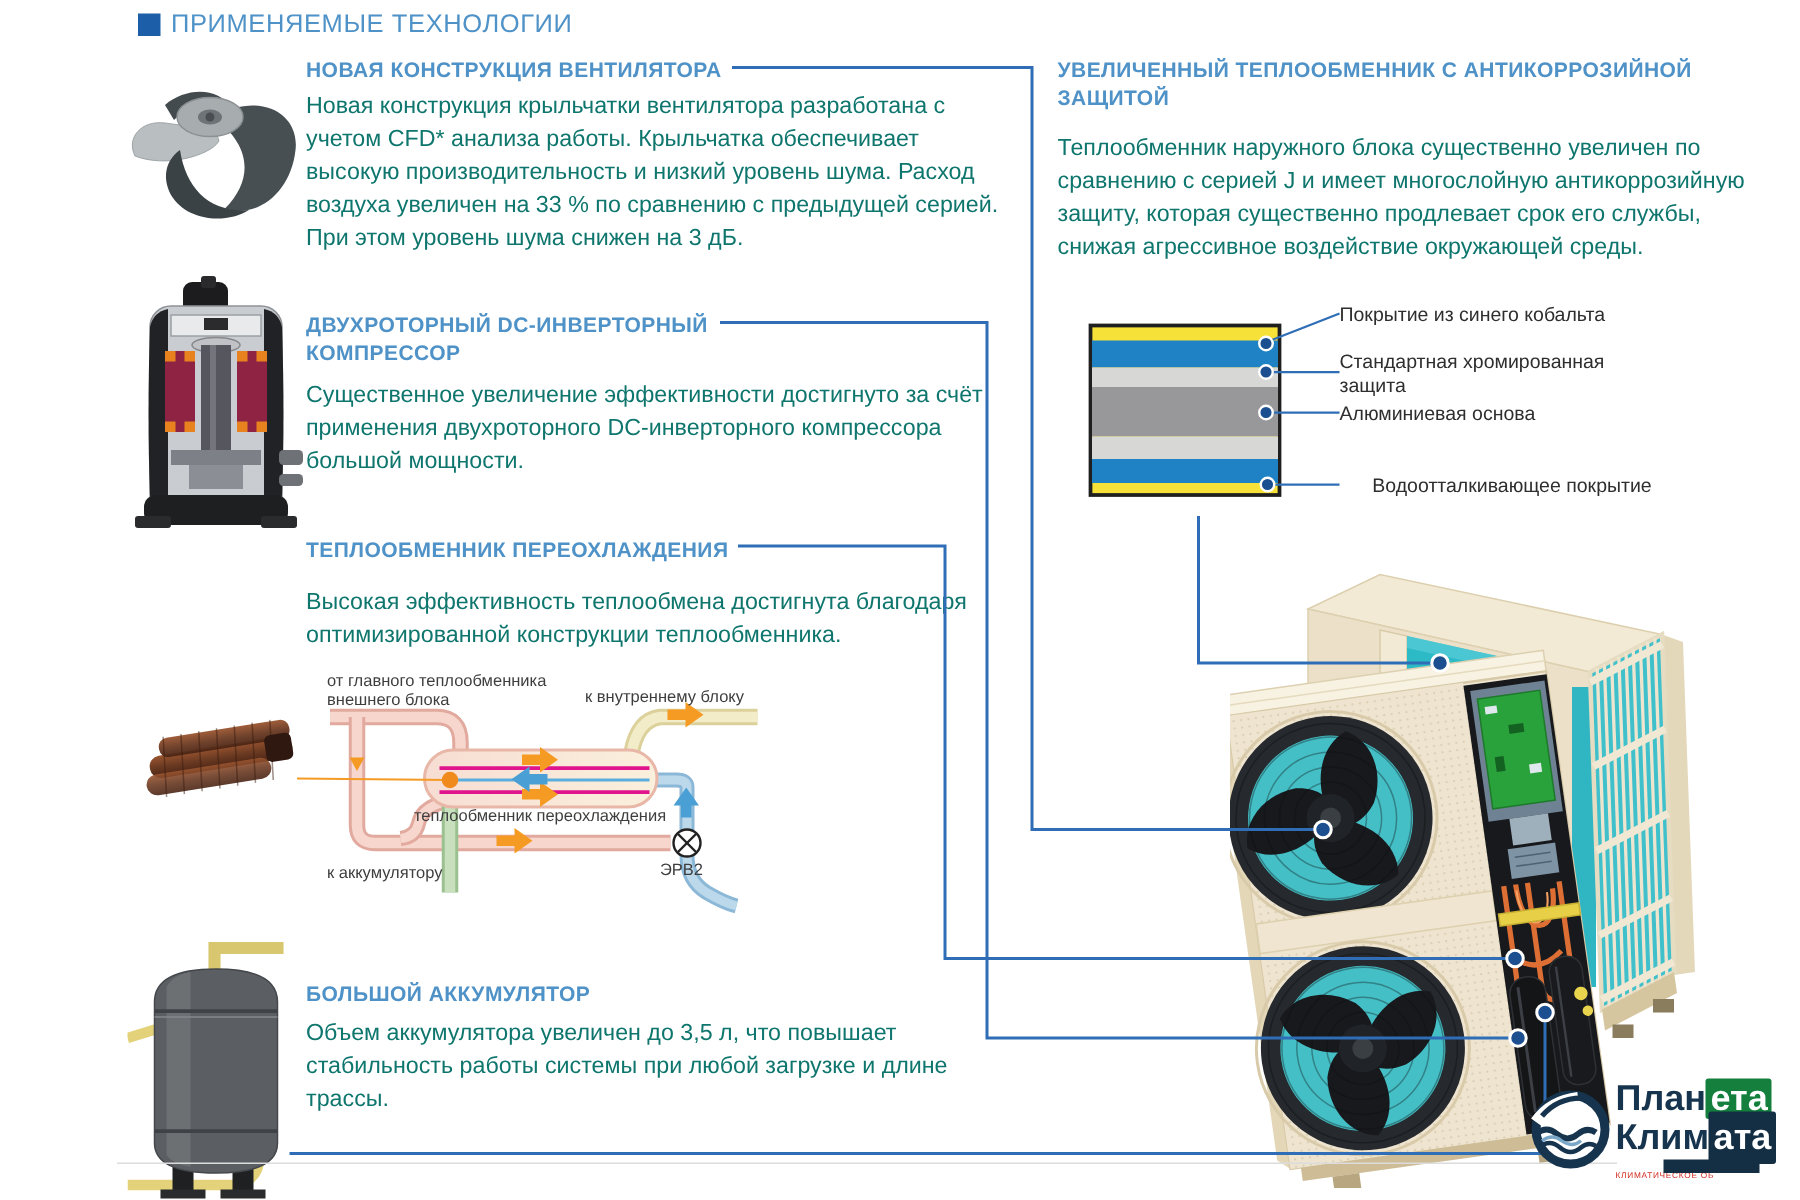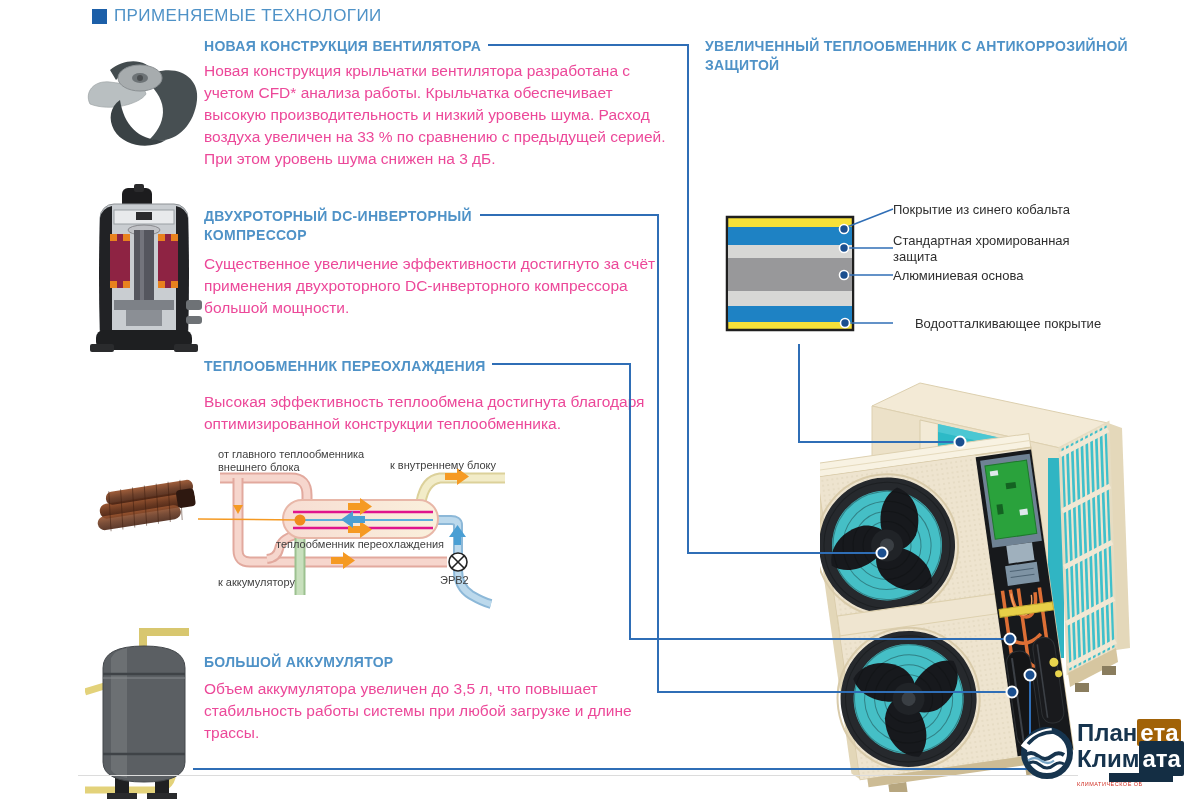--- a/index.html
+++ b/index.html
@@ -4,27 +4,27 @@
 <style>
   html,body{margin:0;padding:0;background:#fff;}
   .page{position:relative;width:1200px;height:800px;background:#ffffff;overflow:hidden;
         font-family:"Liberation Sans", sans-serif;}
   .abs{position:absolute;}
   
   .hdr-square{width:15px;height:15px;background:#1c5fa8;}
   .hdr-title{color:#4f92c7;font-size:17px;font-weight:normal;letter-spacing:.4px;}
   
   .sec-title{color:#4f92c7;font-size:14px;font-weight:bold;letter-spacing:.3px;line-height:19px;}
-  .sec-body{color:#ec4899;font-size:15.5px;line-height:22px;}
+  .sec-body{color:#0f766e;font-size:15.5px;line-height:22px;}
   
   .dlabel{color:#3e3e3e;font-size:11px;line-height:13px;}
   .llabel{color:#2e2e2e;font-size:13px;line-height:16px;}
   
   .logo-line{font-size:24px;font-weight:bold;line-height:26px;color:#16344e;white-space:nowrap;}
-  .logo-box-blue{background:#a16207;color:#fff;padding:0 3px;border-radius:2px;}
+  .logo-box-blue{background:#15803d;color:#fff;padding:0 3px;border-radius:2px;}
   .logo-box-navy{background:#142e44;color:#fff;padding:4px 3px;border-radius:2px;}
   .logo-tag{color:#d02d22;font-size:5.5px;letter-spacing:.5px;white-space:nowrap;}
   .bottom-rule{height:1px;background:#dcdcdc;}
   svg{display:block;}
 </style>
 </head>
 <body>
 
 <div class="page">
 
@@ -37,20 +37,21 @@
   <div class="abs sec-title" style="left:204px;top:207px;width:300px;">ДВУХРОТОРНЫЙ DC-ИНВЕРТОРНЫЙ КОМПРЕССОР</div>
   <div class="abs sec-body" style="left:204px;top:253px;width:462px;">Существенное увеличение эффективности достигнуто за счёт применения двухроторного DC-инверторного компрессора большой мощности.</div>
 
   <div class="abs sec-title" style="left:204px;top:357px;width:320px;">ТЕПЛООБМЕННИК ПЕРЕОХЛАЖДЕНИЯ</div>
   <div class="abs sec-body" style="left:204px;top:379px;width:462px;margin-top:12px;">Высокая эффективность теплообмена достигнута благодаря оптимизированной конструкции теплообменника.</div>
 
   <div class="abs sec-title" style="left:204px;top:653px;width:320px;">БОЛЬШОЙ АККУМУЛЯТОР</div>
   <div class="abs sec-body" style="left:204px;top:678px;width:462px;">Объем аккумулятора увеличен до 3,5 л, что повышает стабильность работы системы при любой загрузке и длине трассы.</div>
 
   <div class="abs sec-title" style="left:705px;top:37px;width:460px;">УВЕЛИЧЕННЫЙ ТЕПЛООБМЕННИК С АНТИКОРРОЗИЙНОЙ ЗАЩИТОЙ</div>
+  <div class="abs sec-body" style="left:705px;top:88px;width:460px;">Теплообменник наружного блока существенно увеличен по сравнению с серией J и имеет многослойную антикоррозийную защиту, которая существенно продлевает срок его службы, снижая агрессивное воздействие окружающей среды.</div>
 
   <svg class="abs" style="left:80px;top:42px;" width="125" height="110" viewBox="0 0 125 110">
     <path d="M10,62 C4,50 14,38 30,40 C45,42 58,44 62,40 L66,52 C60,62 30,70 10,62 Z" fill="#b9bfc1" stroke="#979da0" stroke-width="0.6"></path>
     <path d="M30,28 C44,16 66,16 74,30 C60,25 44,29 36,38 Z" fill="#434b4e"></path>
     <path d="M62,36 C94,18 120,34 117,58 C114,86 92,104 70,97 C89,78 88,55 62,36 Z" fill="#474f52"></path>
     <path d="M40,58 C44,84 60,100 86,98 C70,108 44,105 34,88 C28,77 30,65 40,58 Z" fill="#3a4245"></path>
     <ellipse cx="60" cy="36" rx="22" ry="13" fill="#a7acae" stroke="#8b9093"></ellipse>
     <ellipse cx="60" cy="36" rx="8" ry="5" fill="#6d7376"></ellipse>
     <circle cx="60" cy="36" r="3" fill="#4a4e50"></circle>
   </svg>

